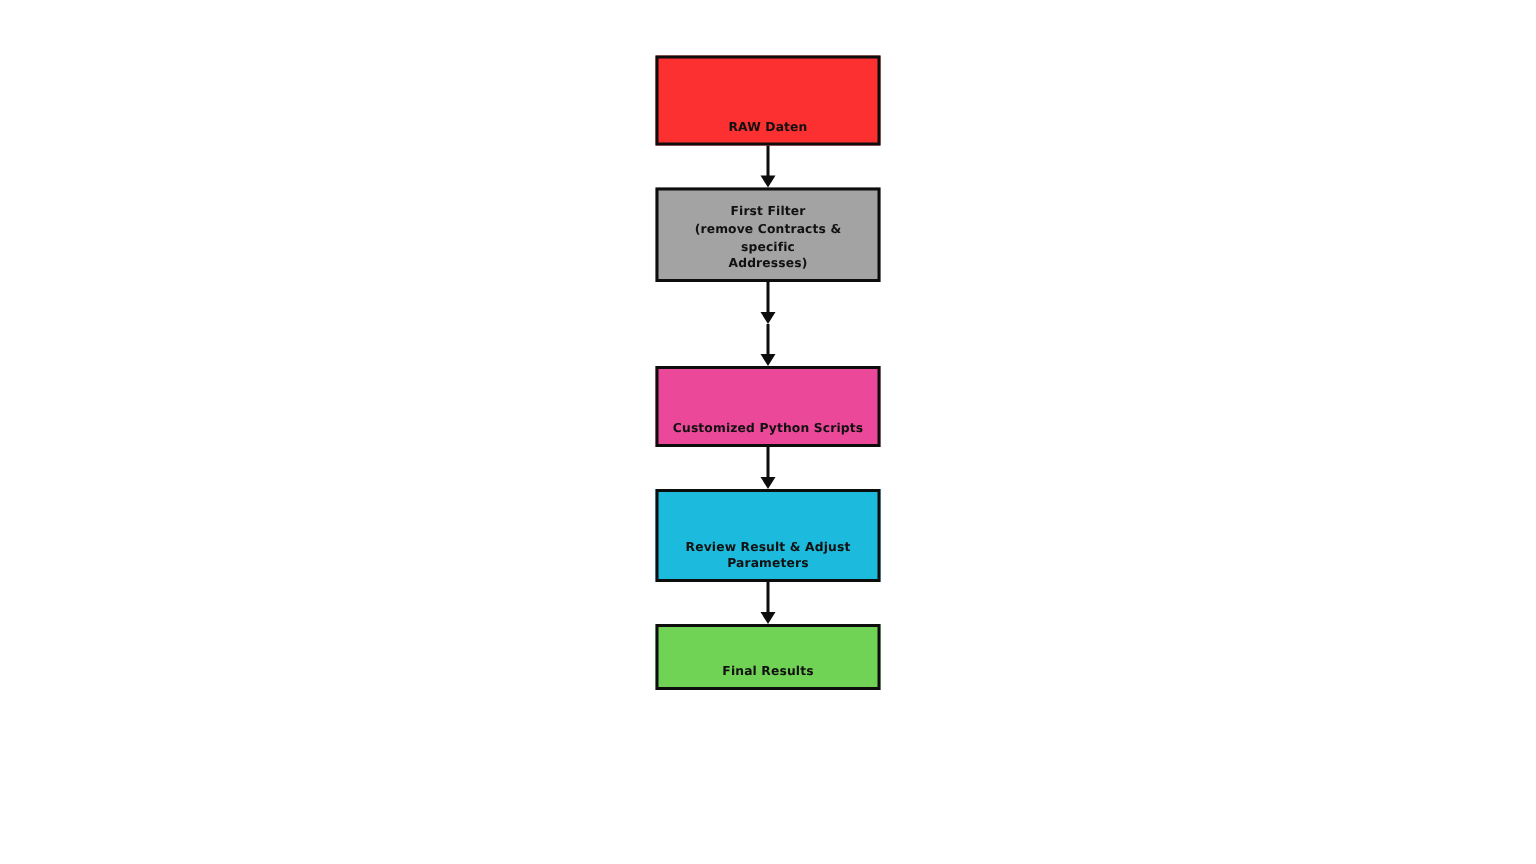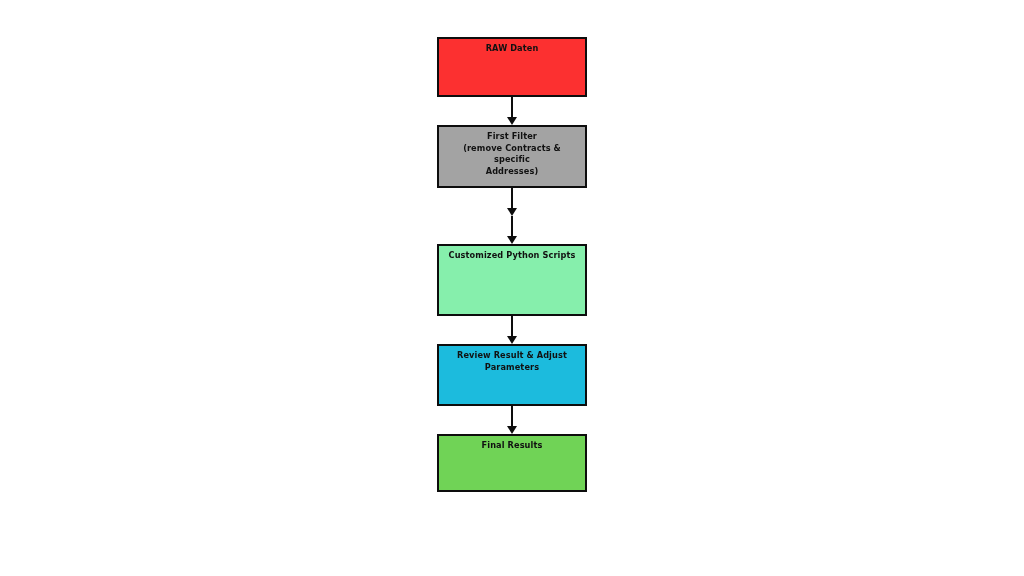--- a/index.html
+++ b/index.html
@@ -26,21 +26,21 @@
     width: 150px;
     display: flex;
     flex-direction: column;
     align-items: center;
   }
   .flow-node {
     width: 150px;
     box-sizing: border-box;
     border: 2px solid #0d0d0d;
     display: flex;
-    align-items: flex-start;
+    align-items: flex-end;
     justify-content: center;
     text-align: center;
     padding: 4px 6px;
   }
   .flow-node-label {
     font-size: 8.2px;
     font-weight: bold;
     line-height: 1.42;
     color: #111111;
     letter-spacing: 0.1px;
@@ -90,32 +90,32 @@
 Addresses)</span>
       </div>
       <div class="flow-connector" style="height: 28px;">
         <div class="stem" style="height: 21px; background: rgb(13, 13, 13);"></div>
         <div class="head" style="border-top-color: rgb(13, 13, 13);"></div>
       </div>
       <div class="flow-connector" style="height: 28px;">
         <div class="stem" style="height: 21px; background: rgb(13, 13, 13);"></div>
         <div class="head" style="border-top-color: rgb(13, 13, 13);"></div>
       </div>
-      <div class="flow-node" style="background: #86efac; height: 72px; border-color: rgb(13, 13, 13);">
+      <div class="flow-node" style="background: #ec4899; height: 54px; border-color: rgb(13, 13, 13);">
         <span class="flow-node-label" style="color: rgb(17, 17, 17);">Customized Python Scripts</span>
       </div>
       <div class="flow-connector" style="height: 28px;">
         <div class="stem" style="height: 21px; background: rgb(13, 13, 13);"></div>
         <div class="head" style="border-top-color: rgb(13, 13, 13);"></div>
       </div>
       <div class="flow-node" style="background: rgb(28, 187, 221); height: 62px; border-color: rgb(13, 13, 13);">
         <span class="flow-node-label" style="color: rgb(17, 17, 17);">Review Result &amp; Adjust
 Parameters</span>
       </div>
       <div class="flow-connector" style="height: 28px;">
         <div class="stem" style="height: 21px; background: rgb(13, 13, 13);"></div>
         <div class="head" style="border-top-color: rgb(13, 13, 13);"></div>
       </div>
-      <div class="flow-node" style="background: rgb(112, 211, 86); height: 58px; border-color: rgb(13, 13, 13);">
+      <div class="flow-node" style="background: rgb(112, 211, 86); height: 44px; border-color: rgb(13, 13, 13);">
         <span class="flow-node-label" style="color: rgb(17, 17, 17);">Final Results</span>
       </div>
     </div>
 </div>
 
 </body></html>

